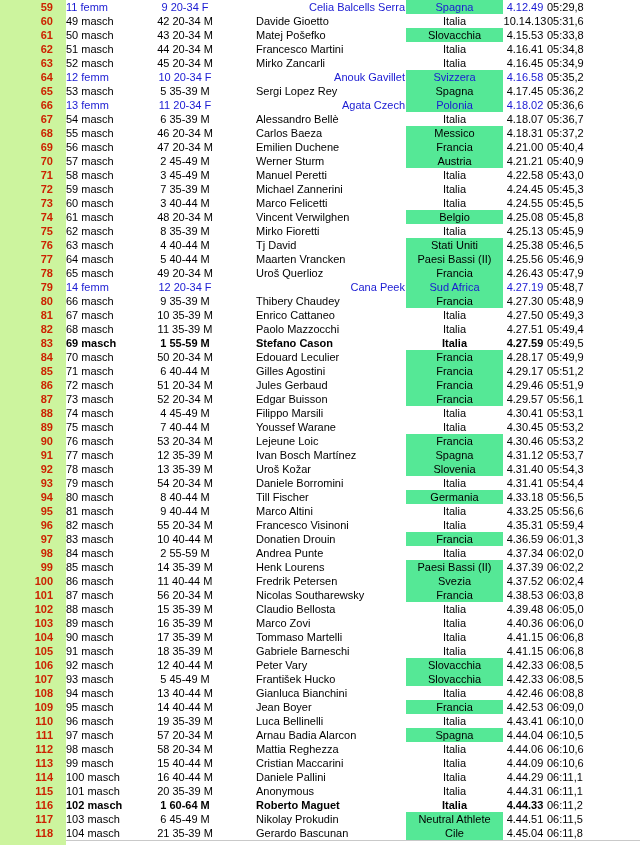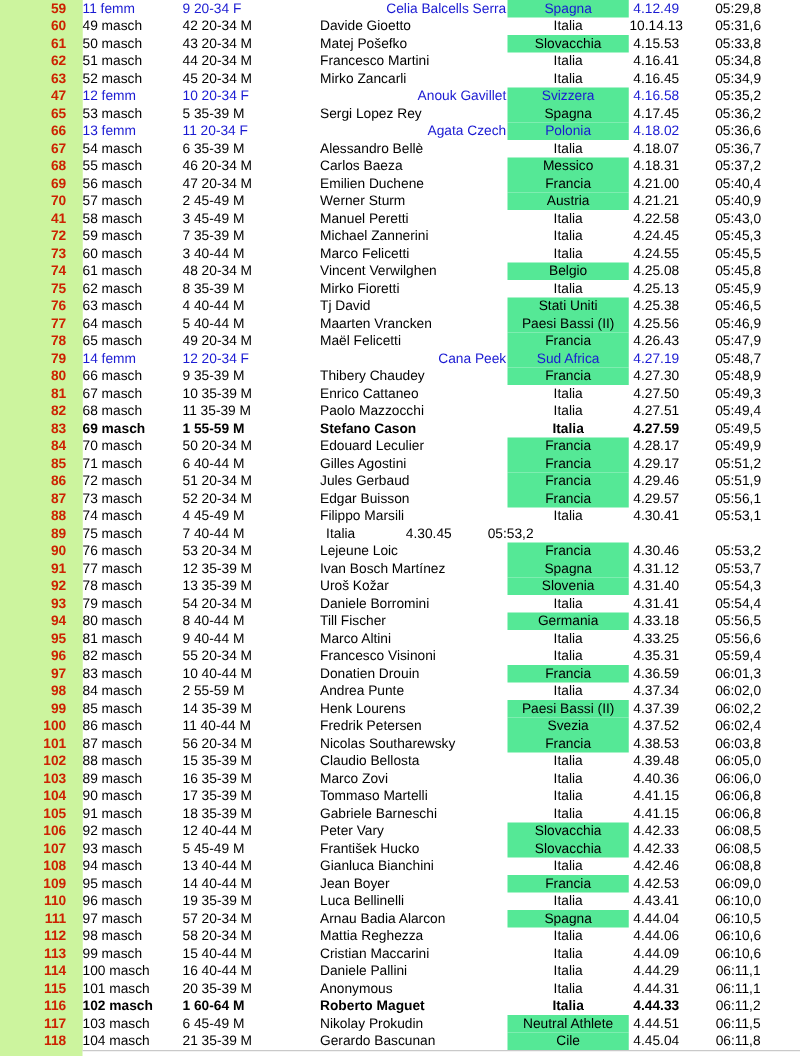--- a/index.html
+++ b/index.html
@@ -19,26 +19,26 @@
   }
   .rows{position:absolute;left:0;top:0;width:640px;}
   .row{display:flex;height:14px;line-height:14px;white-space:nowrap;}
   .c{box-sizing:border-box;flex:0 0 auto;}
   .rank{
     width:66px;text-align:right;padding-right:13px;
     font-weight:bold;color:var(--rank-fg);
     background:var(--rank-bg);
   }
   .entry{width:80px;text-align:left;}
-  .cat{width:78px;text-align:left;}
+  .cat{width:78px;text-align:center;}
   .name{width:182px;text-align:left;padding-left:32px;}
   .country{width:97px;text-align:center;}
   .country.hl{background:var(--hl-bg);}
   .time{width:44px;text-align:center;}
-  .pace{width:93px;text-align:center;padding-right:6px;color:#000;}
+  .pace{width:93px;text-align:left;padding-right:6px;color:#000;}
   .row.f .entry,.row.f .cat,.row.f .name,.row.f .country,.row.f .time{color:var(--female-fg);}
   .row.f .name{text-align:right;padding-left:0;padding-right:1px;}
   .row.b .entry,.row.b .cat,.row.b .name,.row.b .country,.row.b .time{font-weight:bold;}
   .bottom-line{
     position:absolute;left:66px;top:840px;width:574px;height:1px;
     background:var(--line);
   }
 </style>
 </head>
 <body style="--rank-fg: #cc2200; --rank-bg: #ccf49e; --female-fg: #1a1ad2; --hl-bg: #55e896; --line: #c9c9c9;">
@@ -85,21 +85,21 @@
       <div class="row">
         <div class="c rank">63</div>
         <div class="c entry">52 masch</div>
         <div class="c cat">45 20-34 M</div>
         <div class="c name">Mirko Zancarli</div>
         <div class="c country">Italia</div>
         <div class="c time">4.16.45</div>
         <div class="c pace">05:34,9</div>
       </div>
       <div class="row f">
-        <div class="c rank">47</div>
+        <div class="c rank">64</div>
         <div class="c entry">12 femm</div>
         <div class="c cat">10 20-34 F</div>
         <div class="c name">Anouk Gavillet</div>
         <div class="c country hl">Svizzera</div>
         <div class="c time">4.16.58</div>
         <div class="c pace">05:35,2</div>
       </div>
       <div class="row">
         <div class="c rank">65</div>
         <div class="c entry">53 masch</div>
@@ -148,21 +148,21 @@
       <div class="row">
         <div class="c rank">70</div>
         <div class="c entry">57 masch</div>
         <div class="c cat">2 45-49 M</div>
         <div class="c name">Werner Sturm</div>
         <div class="c country hl">Austria</div>
         <div class="c time">4.21.21</div>
         <div class="c pace">05:40,9</div>
       </div>
       <div class="row">
-        <div class="c rank">41</div>
+        <div class="c rank">71</div>
         <div class="c entry">58 masch</div>
         <div class="c cat">3 45-49 M</div>
         <div class="c name">Manuel Peretti</div>
         <div class="c country">Italia</div>
         <div class="c time">4.22.58</div>
         <div class="c pace">05:43,0</div>
       </div>
       <div class="row">
         <div class="c rank">72</div>
         <div class="c entry">59 masch</div>
@@ -214,21 +214,21 @@
         <div class="c cat">5 40-44 M</div>
         <div class="c name">Maarten Vrancken</div>
         <div class="c country hl">Paesi Bassi (II)</div>
         <div class="c time">4.25.56</div>
         <div class="c pace">05:46,9</div>
       </div>
       <div class="row">
         <div class="c rank">78</div>
         <div class="c entry">65 masch</div>
         <div class="c cat">49 20-34 M</div>
-        <div class="c name">Maël Felicetti</div>
+        <div class="c name">Uroš Querlioz</div>
         <div class="c country hl">Francia</div>
         <div class="c time">4.26.43</div>
         <div class="c pace">05:47,9</div>
       </div>
       <div class="row f">
         <div class="c rank">79</div>
         <div class="c entry">14 femm</div>
         <div class="c cat">12 20-34 F</div>
         <div class="c name">Cana Peek</div>
         <div class="c country hl">Sud Africa</div>
@@ -313,20 +313,21 @@
         <div class="c cat">4 45-49 M</div>
         <div class="c name">Filippo Marsili</div>
         <div class="c country">Italia</div>
         <div class="c time">4.30.41</div>
         <div class="c pace">05:53,1</div>
       </div>
       <div class="row">
         <div class="c rank">89</div>
         <div class="c entry">75 masch</div>
         <div class="c cat">7 40-44 M</div>
+        <div class="c name">Youssef Warane</div>
         <div class="c country">Italia</div>
         <div class="c time">4.30.45</div>
         <div class="c pace">05:53,2</div>
       </div>
       <div class="row">
         <div class="c rank">90</div>
         <div class="c entry">76 masch</div>
         <div class="c cat">53 20-34 M</div>
         <div class="c name">Lejeune Loic</div>
         <div class="c country hl">Francia</div>

